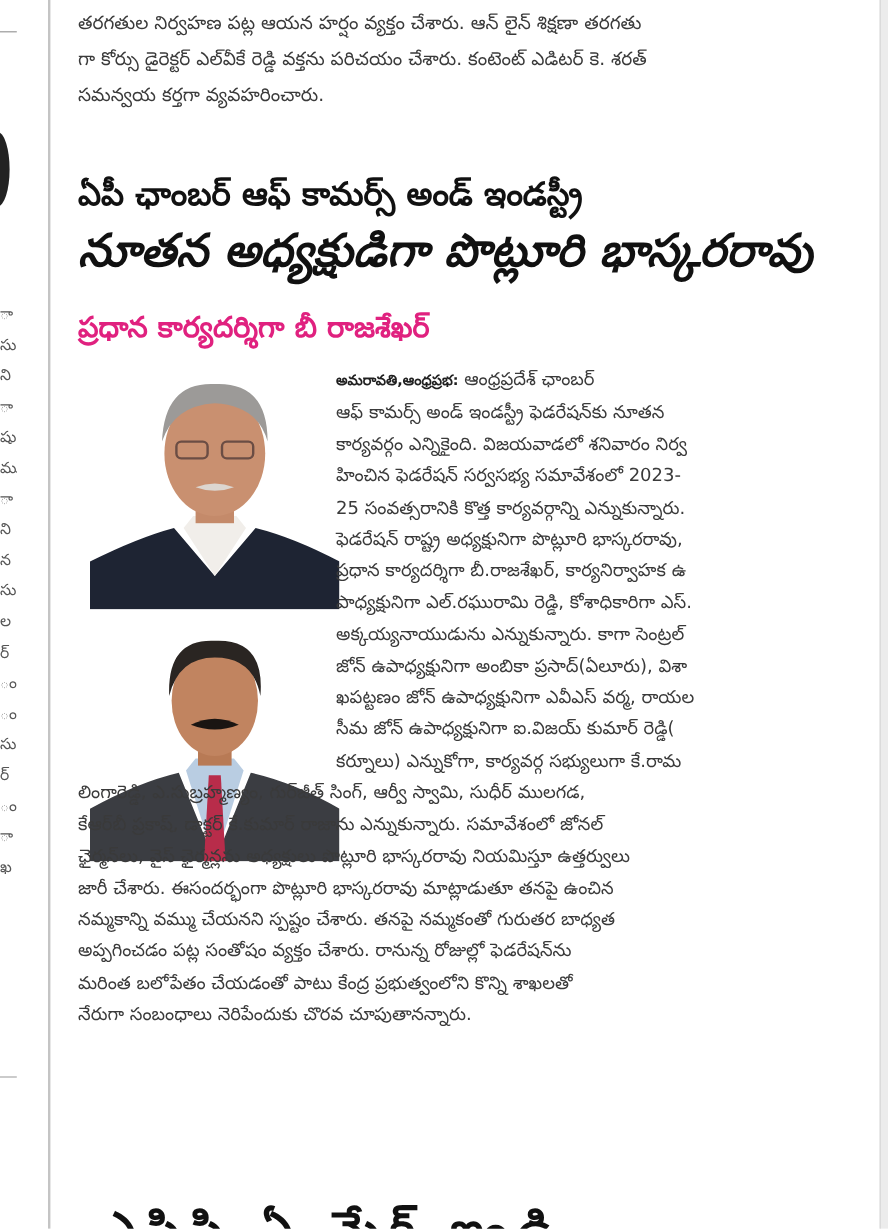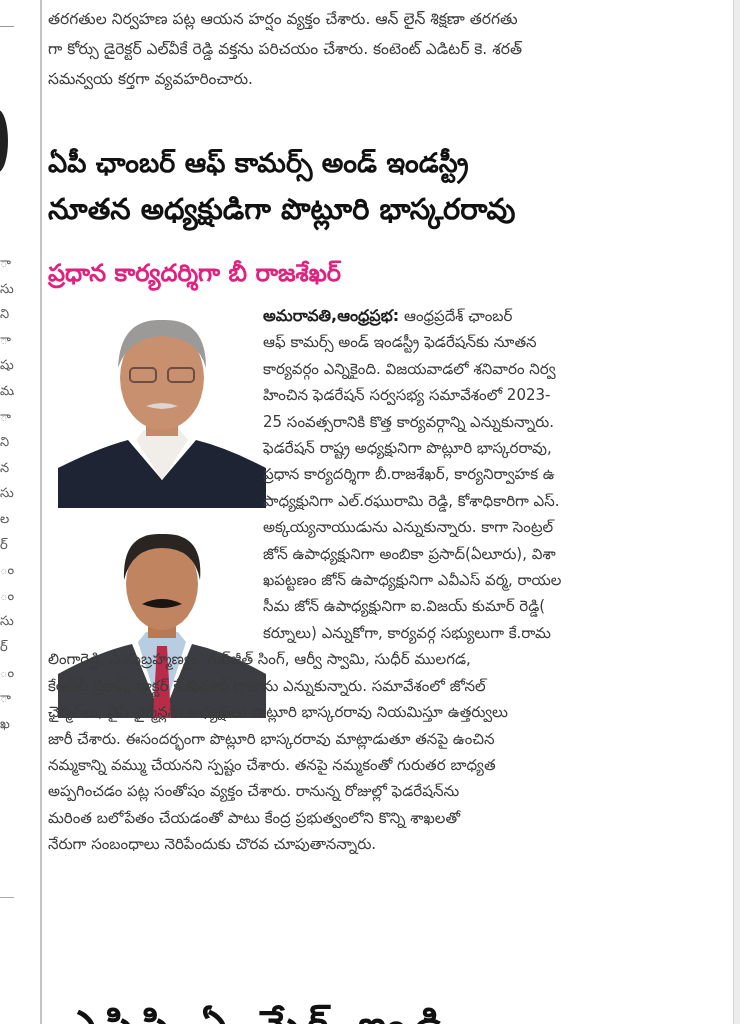--- a/index.html
+++ b/index.html
@@ -11,39 +11,39 @@
   .left-rule-top { position: absolute; left: 0; top: 26px; width: 14px; height: 1px; background: #999; }
   .left-blob { position: absolute; left: -12px; top: 110px; width: 20px; height: 62px; border-radius: 50%; background: #222; }
   .left-chars { position: absolute; left: 0; top: 250px; width: 14px; font-size: 13px; line-height: 25.6px; color: #555; overflow: hidden; white-space: nowrap; }
   .left-rule-bot { position: absolute; left: 0; top: 897px; width: 14px; height: 1px; background: #aaa; }
   .col-divider { position: absolute; left: 40px; top: 0; width: 2px; height: 1024px; background: #c4c4c4; }
 
   
   .right-edge { position: absolute; left: 733px; top: 0; width: 7px; height: 1024px; background: #ececec; border-left: 1px solid #d6d6d6; }
 
   
-  .article { position: absolute; left: 48px; top: 0; width: 670px; height: 764px; }
+  .article { position: absolute; left: 65px; top: 0; width: 670px; height: 764px; }
 
   .prev-story { position: absolute; left: 0; top: 4px; width: 670px; font-size: 15.5px; line-height: 30px; color: #3a3a3a; }
   .prev-story p { white-space: nowrap; overflow: hidden; }
 
   .headline { position: absolute; left: 0; top: 140px; width: 670px; text-align: left; font-size: 29px; font-weight: bold; color: #111; line-height: 46px; }
   .headline .l1 { display: block; font-size: 27px; }
-  .headline .l2 { display: block; font-size: 29px; }
+  .headline .l2 { display: block; font-size: 38px; font-style: italic; }
 
   .subhead { position: absolute; left: 0; top: 254px; width: 670px; font-size: 24px; font-weight: bold; color: #e0217f; line-height: 38px; }
 
   .photo { position: absolute; overflow: hidden; background: #fff; }
   .photo-1 { left: 10px; top: 308px; width: 208px; height: 200px; }
   .photo-2 { left: 10px; top: 524px; width: 208px; height: 194px; }
 
   .body-wrap { position: absolute; left: 0; top: 303px; width: 670px; font-size: 15px; line-height: 26.4px; color: #3a3a3a; }
   .body-wrap p { white-space: nowrap; overflow: hidden; }
   .body-wrap p.indent { padding-left: 215px; }
-  .dateline { font-weight: bold; color: #1f1f1f; font-size: 16px; }
+  .dateline { font-weight: bold; color: #1f1f1f; font-size: 12px; }
 
   .next-headline { position: absolute; left: 20px; top: 995px; width: 640px; height: 40px; overflow: hidden; font-size: 40px; font-weight: bold; color: #111; line-height: 60px; letter-spacing: 8px; }
 </style>
 </head>
 <body>
 
 <div class="left-col">
   <div class="left-rule-top"></div>
   <div class="left-blob"></div>
   <div class="left-chars" id="leftChars">

